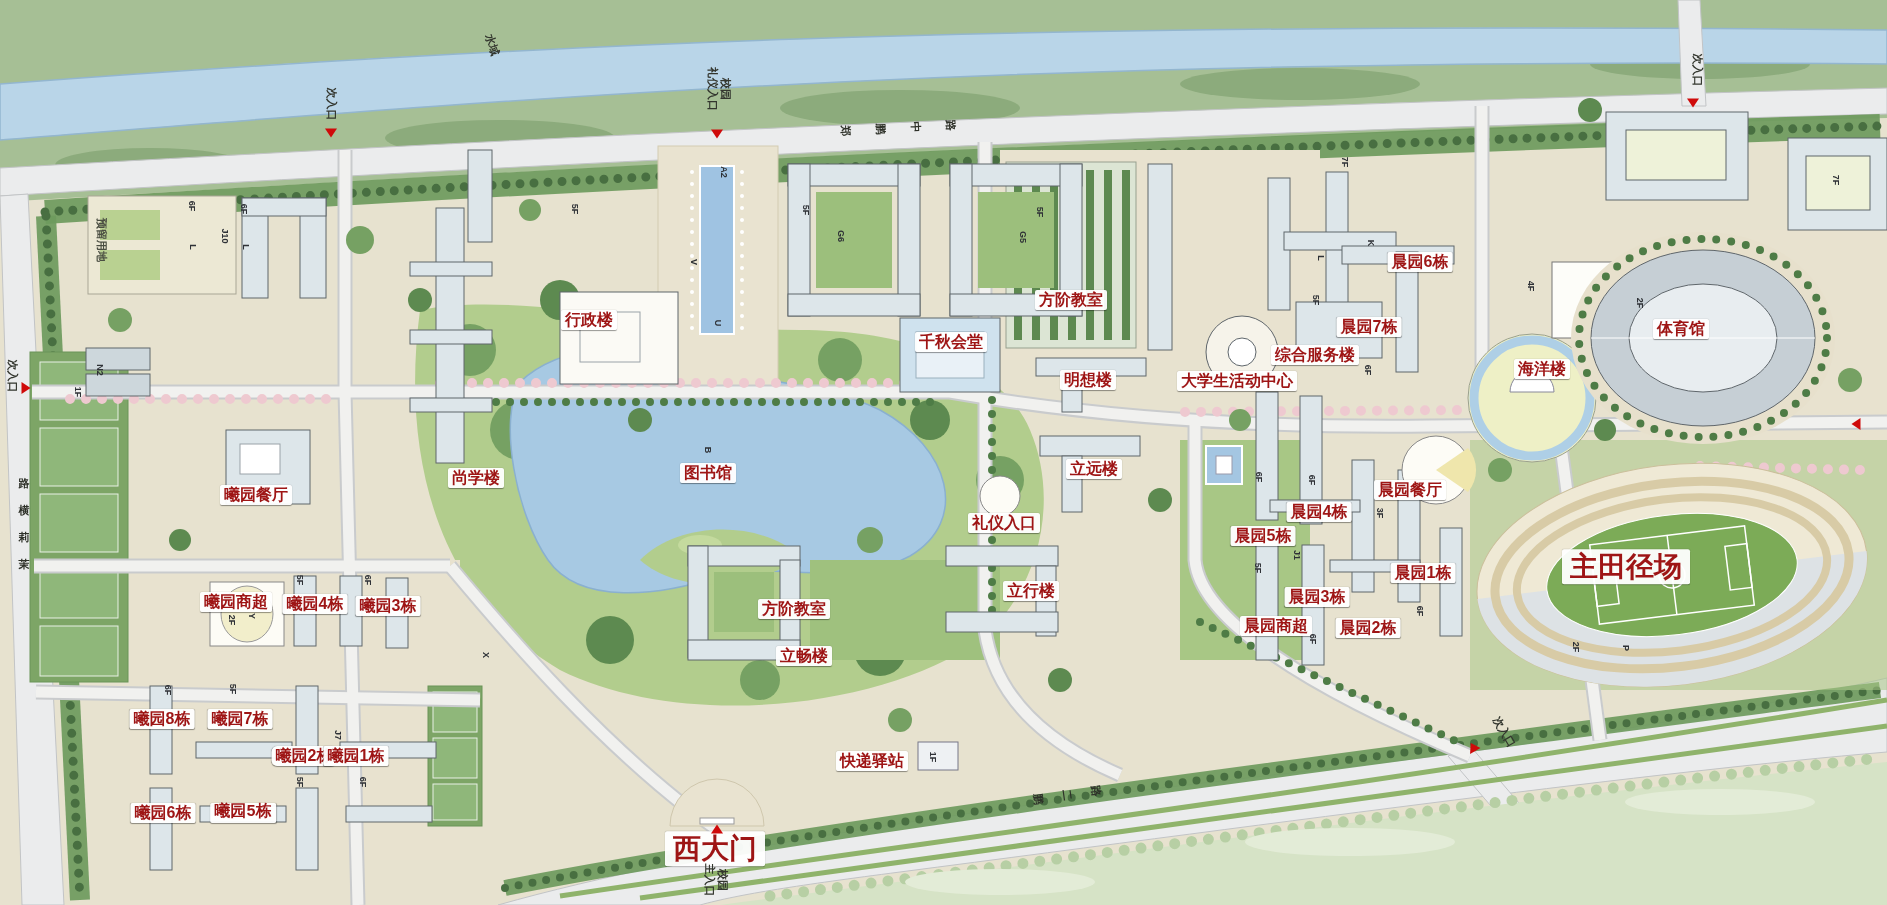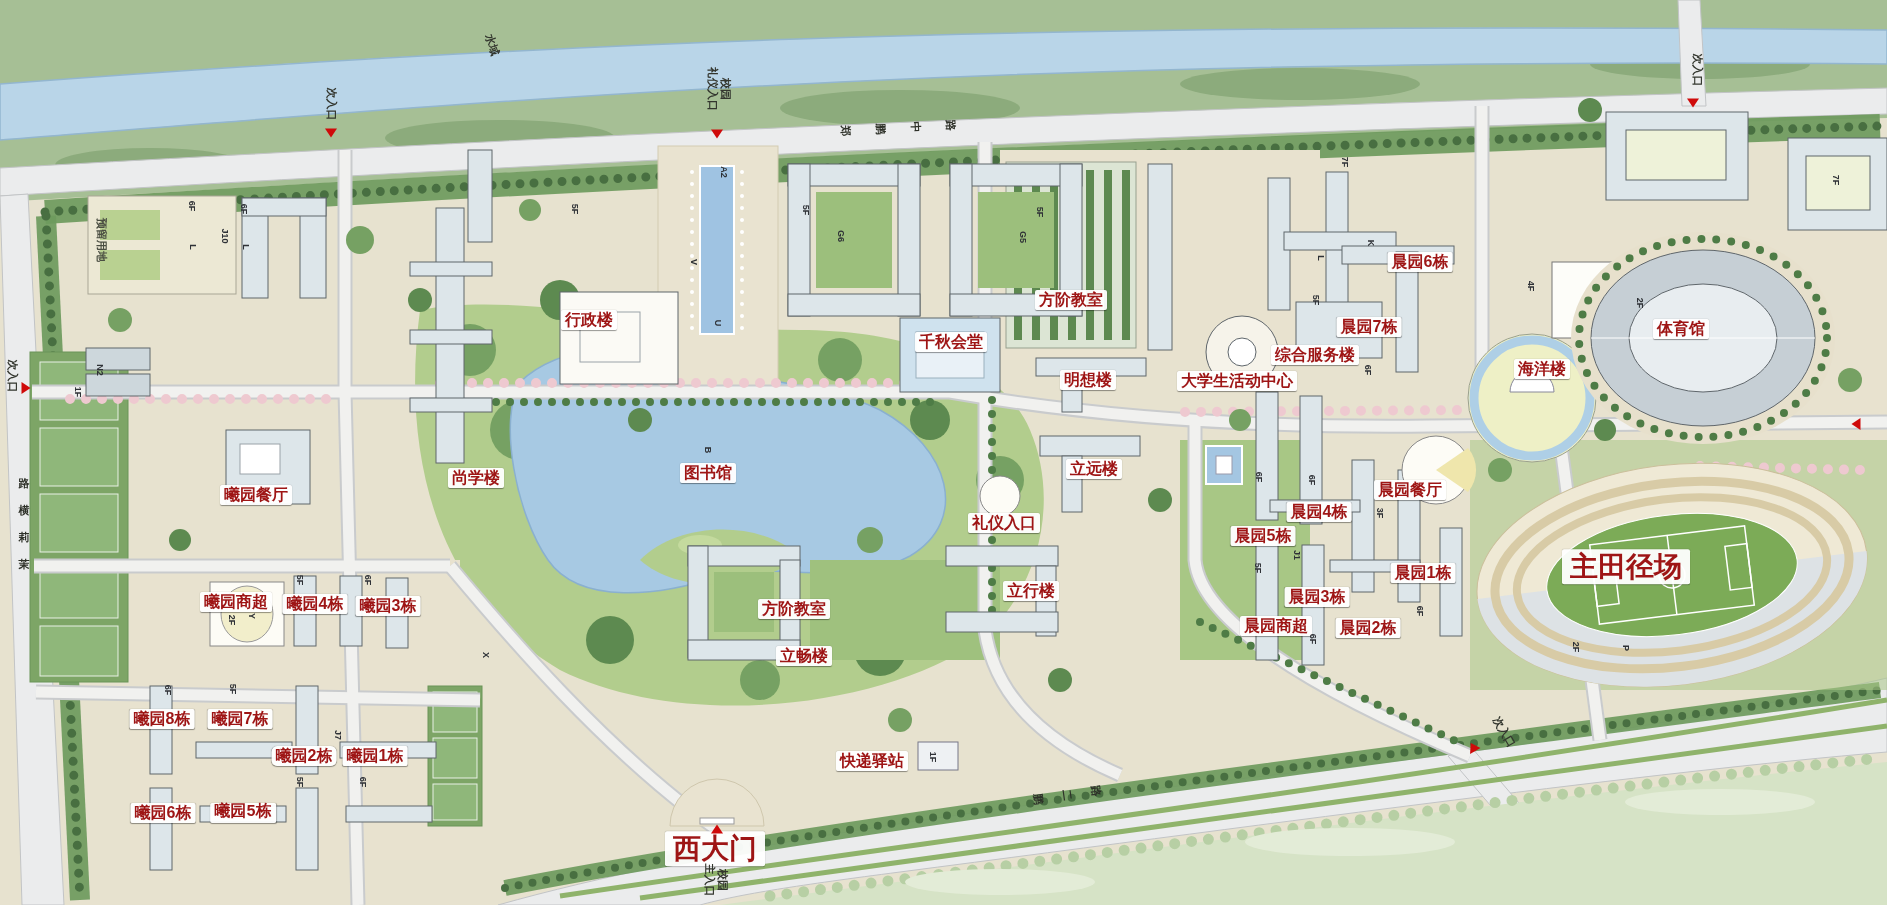--- a/index.html
+++ b/index.html
@@ -340,21 +340,21 @@
       <div class="lbl bl" style="left: 1317px; top: 597px; transform: translate(-50%, -50%);">晨园3栋</div>
       <div class="lbl bl" style="left: 1276px; top: 626px; transform: translate(-50%, -50%);">晨园商超</div>
       <div class="lbl bl" style="left: 1368px; top: 628px; transform: translate(-50%, -50%);">晨园2栋</div>
       <div class="lbl bl lg" style="left: 1626px; top: 567px; transform: translate(-50%, -50%);">主田径场</div>
       <div class="lbl bl" style="left: 236px; top: 602px; transform: translate(-50%, -50%);">曦园商超</div>
       <div class="lbl bl" style="left: 315px; top: 604px; transform: translate(-50%, -50%);">曦园4栋</div>
       <div class="lbl bl" style="left: 388px; top: 606px; transform: translate(-50%, -50%);">曦园3栋</div>
       <div class="lbl bl" style="left: 162px; top: 719px; transform: translate(-50%, -50%); text-align: right;">曦园8栋</div>
       <div class="lbl bl" style="left: 240px; top: 719px; transform: translate(-50%, -50%);">曦园7栋</div>
       <div class="lbl bl" style="left: 304px; top: 756px; transform: translate(-50%, -50%); border-radius: 6px;">曦园2栋</div>
-      <div class="lbl bl" style="left: 375px; top: 756px; transform: translate(-50%, -50%);">曦园1栋</div>
+      <div class="lbl bl" style="left: 356px; top: 756px; transform: translate(-50%, -50%);">曦园1栋</div>
       <div class="lbl bl" style="left: 163px; top: 813px; transform: translate(-50%, -50%);">曦园6栋</div>
       <div class="lbl bl" style="left: 243px; top: 813px; transform: translate(-50%, -50%); font-family: Liberation Mono, monospace;">曦园5栋</div>
       <div class="lbl bl lg" style="left: 715px; top: 849px; transform: translate(-50%, -50%);">西大门</div>
       <div class="lbl ent" style="left: 331px; top: 104px; transform: translate(-50%, -50%) rotate(90deg);">次入口</div>
       <div class="lbl ent" style="left: 1697px; top: 70px; transform: translate(-50%, -50%) rotate(90deg);">次入口</div>
       <div class="lbl ent" style="left: 12px; top: 376px; transform: translate(-50%, -50%) rotate(90deg);">次入口</div>
       <div class="lbl ent" style="left: 1504px; top: 732px; transform: translate(-50%, -50%) rotate(60deg);">次入口</div>
       <div class="lbl ent" style="left: 492px; top: 45px; transform: translate(-50%, -50%) rotate(72deg);">水域</div>
       <div class="lbl ent area" style="left: 101px; top: 240px; transform: translate(-50%, -50%) rotate(90deg);">预留用地</div>
       <div class="lbl ent" style="left: 719px; top: 89px; transform: translate(-50%, -50%) rotate(90deg);">校园

